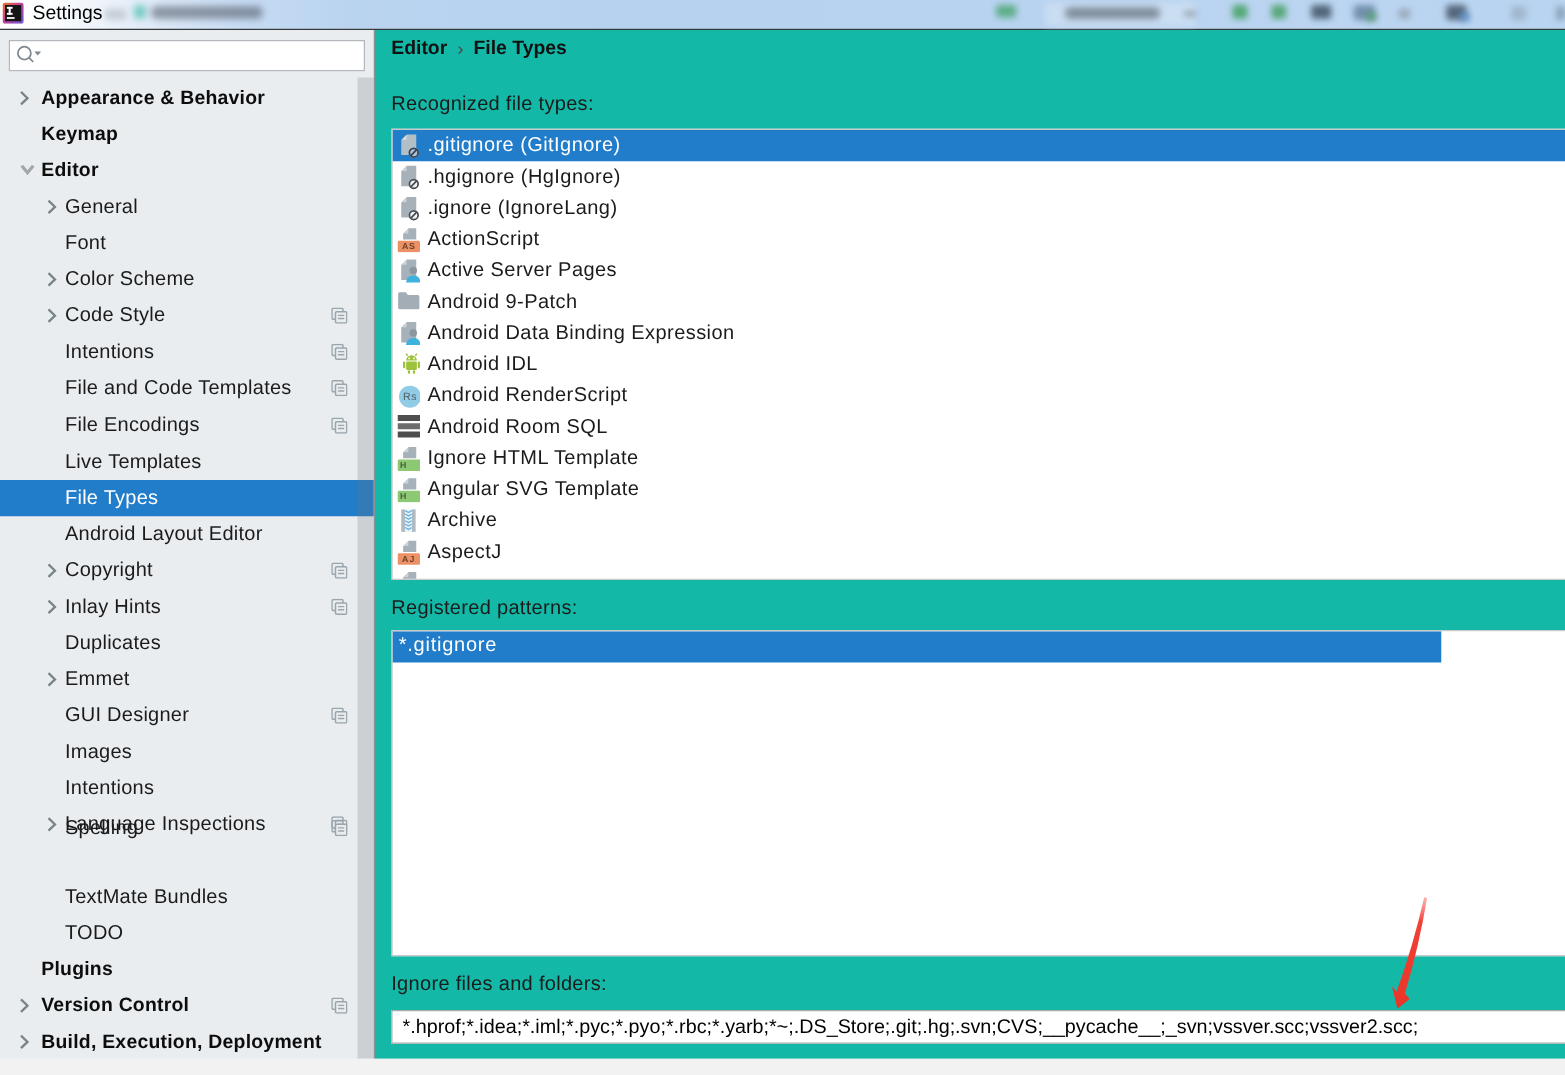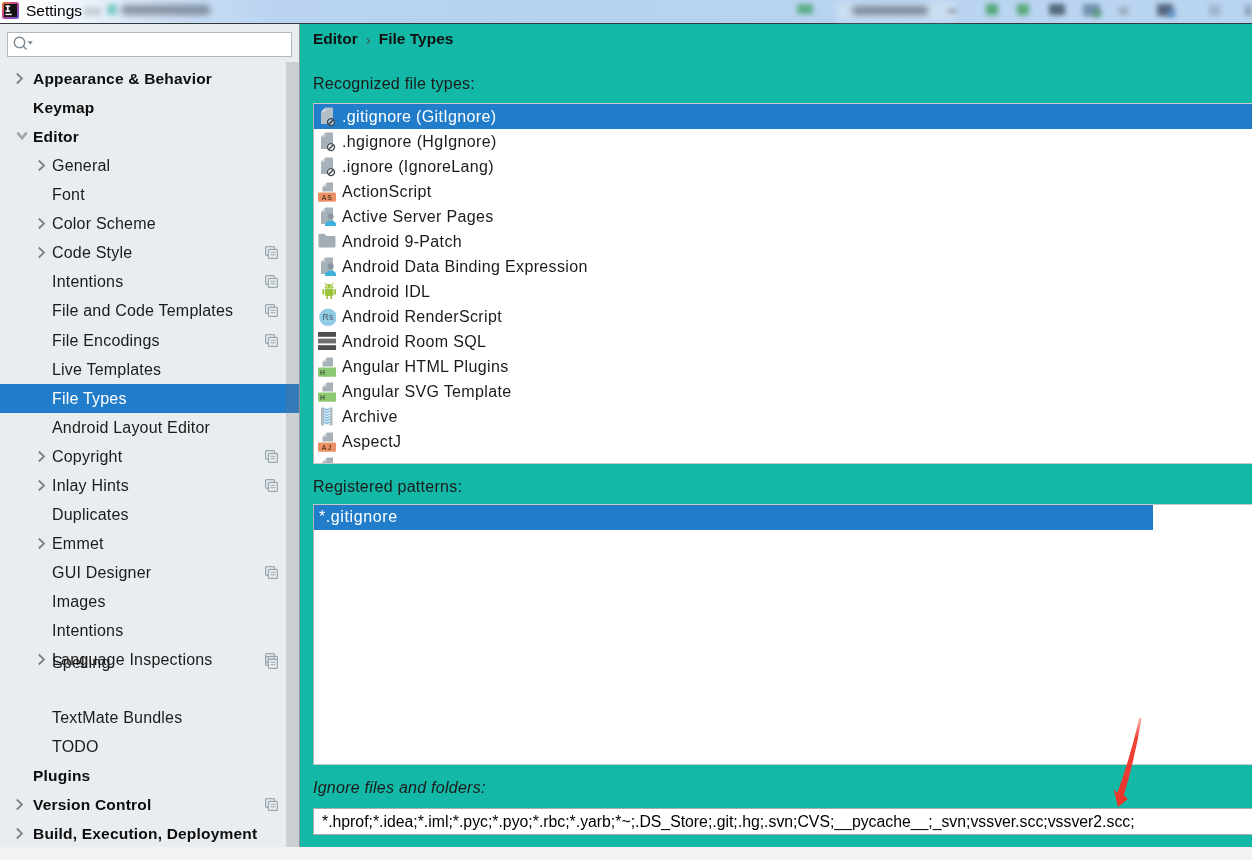--- a/index.html
+++ b/index.html
@@ -22,21 +22,21 @@
   .l2 .chev{left:37px;}
   .chevd{position:absolute;top:8.7px;left:15.5px;}
   .ricon{position:absolute;left:265px;top:8px;}
   #sbthumb{left:286px;top:38px;width:13px;height:785px;background:rgba(109,117,126,0.24);}
   #rpanel{left:300px;top:24px;width:952px;height:823px;background:#14b8a6;}
   #breadcrumb{left:13px;top:6px;font-size:15.5px;font-weight:bold;color:#111;}
   #breadcrumb .sep{color:#4a4a4a;font-weight:normal;padding:0 8px;font-size:15px;position:relative;top:0.5px;}
   .label{font-size:16px;letter-spacing:0.25px;color:#1b1b1b;}
   #lbl1{left:13px;top:51px;}
   #lbl2{left:13px;top:453.5px;}
-  #lbl3{left:13px;top:754.5px;font-style:italic;}
+  #lbl3{left:13px;top:754.5px;}
   #list1{left:13px;top:79px;width:939px;height:359px;background:#fff;border-top:1px solid #c9c9c9;border-left:1px solid #b2b2b2;border-bottom:1px solid #c9c9c9;overflow:hidden;}
   .fitem{position:absolute;left:0;width:939px;height:25px;line-height:25px;font-size:16px;letter-spacing:0.35px;color:#1b1b1b;padding-left:48px;}
   .fitem.sel{background:#217cca;color:#fff;}
   .fitem .ic{position:absolute;left:4px;top:3px;}
   .fitem .tx{position:absolute;left:28px;top:0;}
   #list2{left:13px;top:480px;width:939px;height:259px;background:#fff;border-top:1px solid #c9c9c9;border-left:1px solid #b2b2b2;border-bottom:1px solid #c9c9c9;overflow:hidden;}
   #prow{position:absolute;left:0;top:0;width:839px;height:24.5px;line-height:24.5px;background:#217cca;color:#fff;font-size:16px;letter-spacing:0.2px;}
   #prow span{margin-left:5px;letter-spacing:0.6px;}
   #field{left:13px;top:784px;width:939px;height:25px;background:#fff;border:1px solid #ababab;line-height:25px;font-size:15.8px;color:#000;white-space:nowrap;}
   #field span{margin-left:8px;}
@@ -353,21 +353,21 @@
         </svg>
         <span class="tx">Android Room SQL</span>
       </div>
 <div class="fitem" style="top:250px;">
         <svg class="ic" width="18" height="20" viewBox="0 0 18 20">
           <path d="M9 0.5 L15 0.5 L15 9.5 L4.5 9.5 L4.5 5 Z" fill="#a6b1b9"></path>
           <path d="M8.7 0.7 L8.7 4.7 L4.8 4.7 Z" fill="#ccd3d8"></path>
           <rect x="0" y="10.5" width="19" height="9.2" rx="1.2" fill="#8dc873"></rect>
           <text x="4.8" y="17.6" font-family="Liberation Sans" font-size="7" font-weight="bold" fill="#47623c" text-anchor="middle">H</text>
         </svg>
-        <span class="tx">Angular HTML Plugins</span>
+        <span class="tx">Ignore HTML Template</span>
       </div>
 <div class="fitem" style="top:275px;">
         <svg class="ic" width="18" height="20" viewBox="0 0 18 20">
           <path d="M9 0.5 L15 0.5 L15 9.5 L4.5 9.5 L4.5 5 Z" fill="#a6b1b9"></path>
           <path d="M8.7 0.7 L8.7 4.7 L4.8 4.7 Z" fill="#ccd3d8"></path>
           <rect x="0" y="10.5" width="19" height="9.2" rx="1.2" fill="#8dc873"></rect>
           <text x="4.8" y="17.6" font-family="Liberation Sans" font-size="7" font-weight="bold" fill="#47623c" text-anchor="middle">H</text>
         </svg>
         <span class="tx">Angular SVG Template</span>
       </div>

